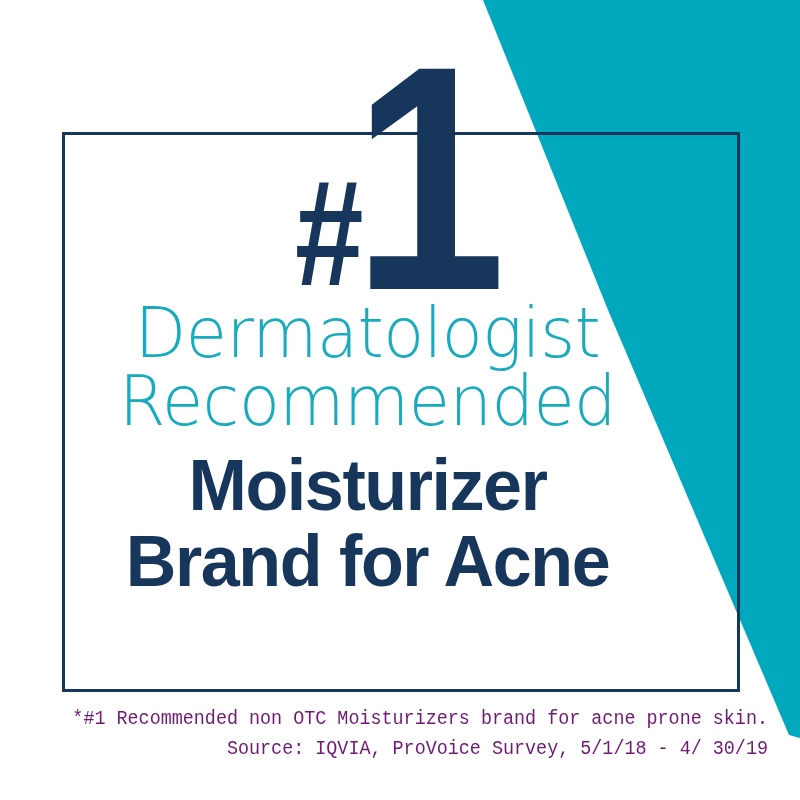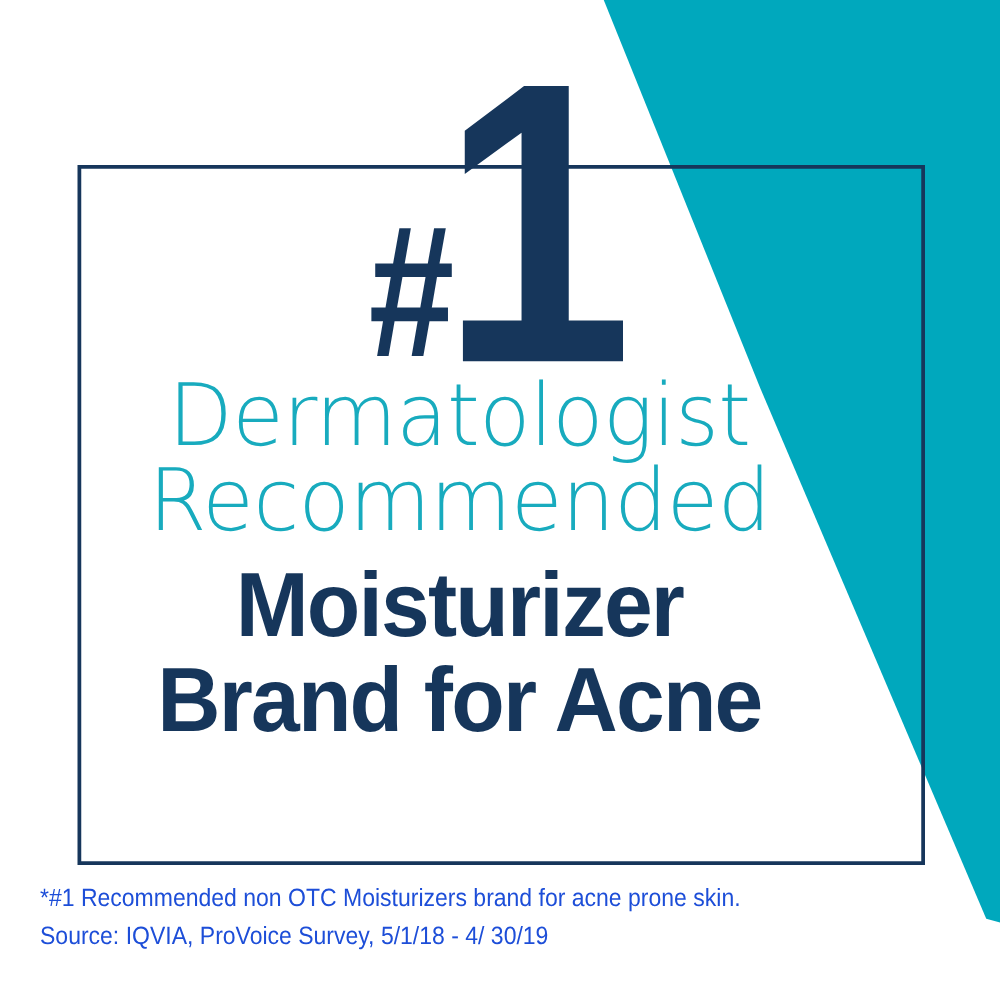--- a/index.html
+++ b/index.html
@@ -101,23 +101,23 @@
   }
   .line-bold.first { margin-top: 14px; }
   .line-bold.second { margin-top: 4px; }
 
   
   .footnote {
     position: absolute;
     left: 0;
     top: 704px;
     width: 800px;
-    text-align: left;
-    color: #1d4ed8;
-    font-family: Liberation Sans, sans-serif;
+    text-align: right;
+    color: #701a75;
+    font-family: Liberation Mono, monospace;
     font-size: 20px;
     line-height: 1.5;
   }
   .footnote span {
     display: block;
     transform: scaleX(0.92);
   }
 </style>
 </head>
 <body>

